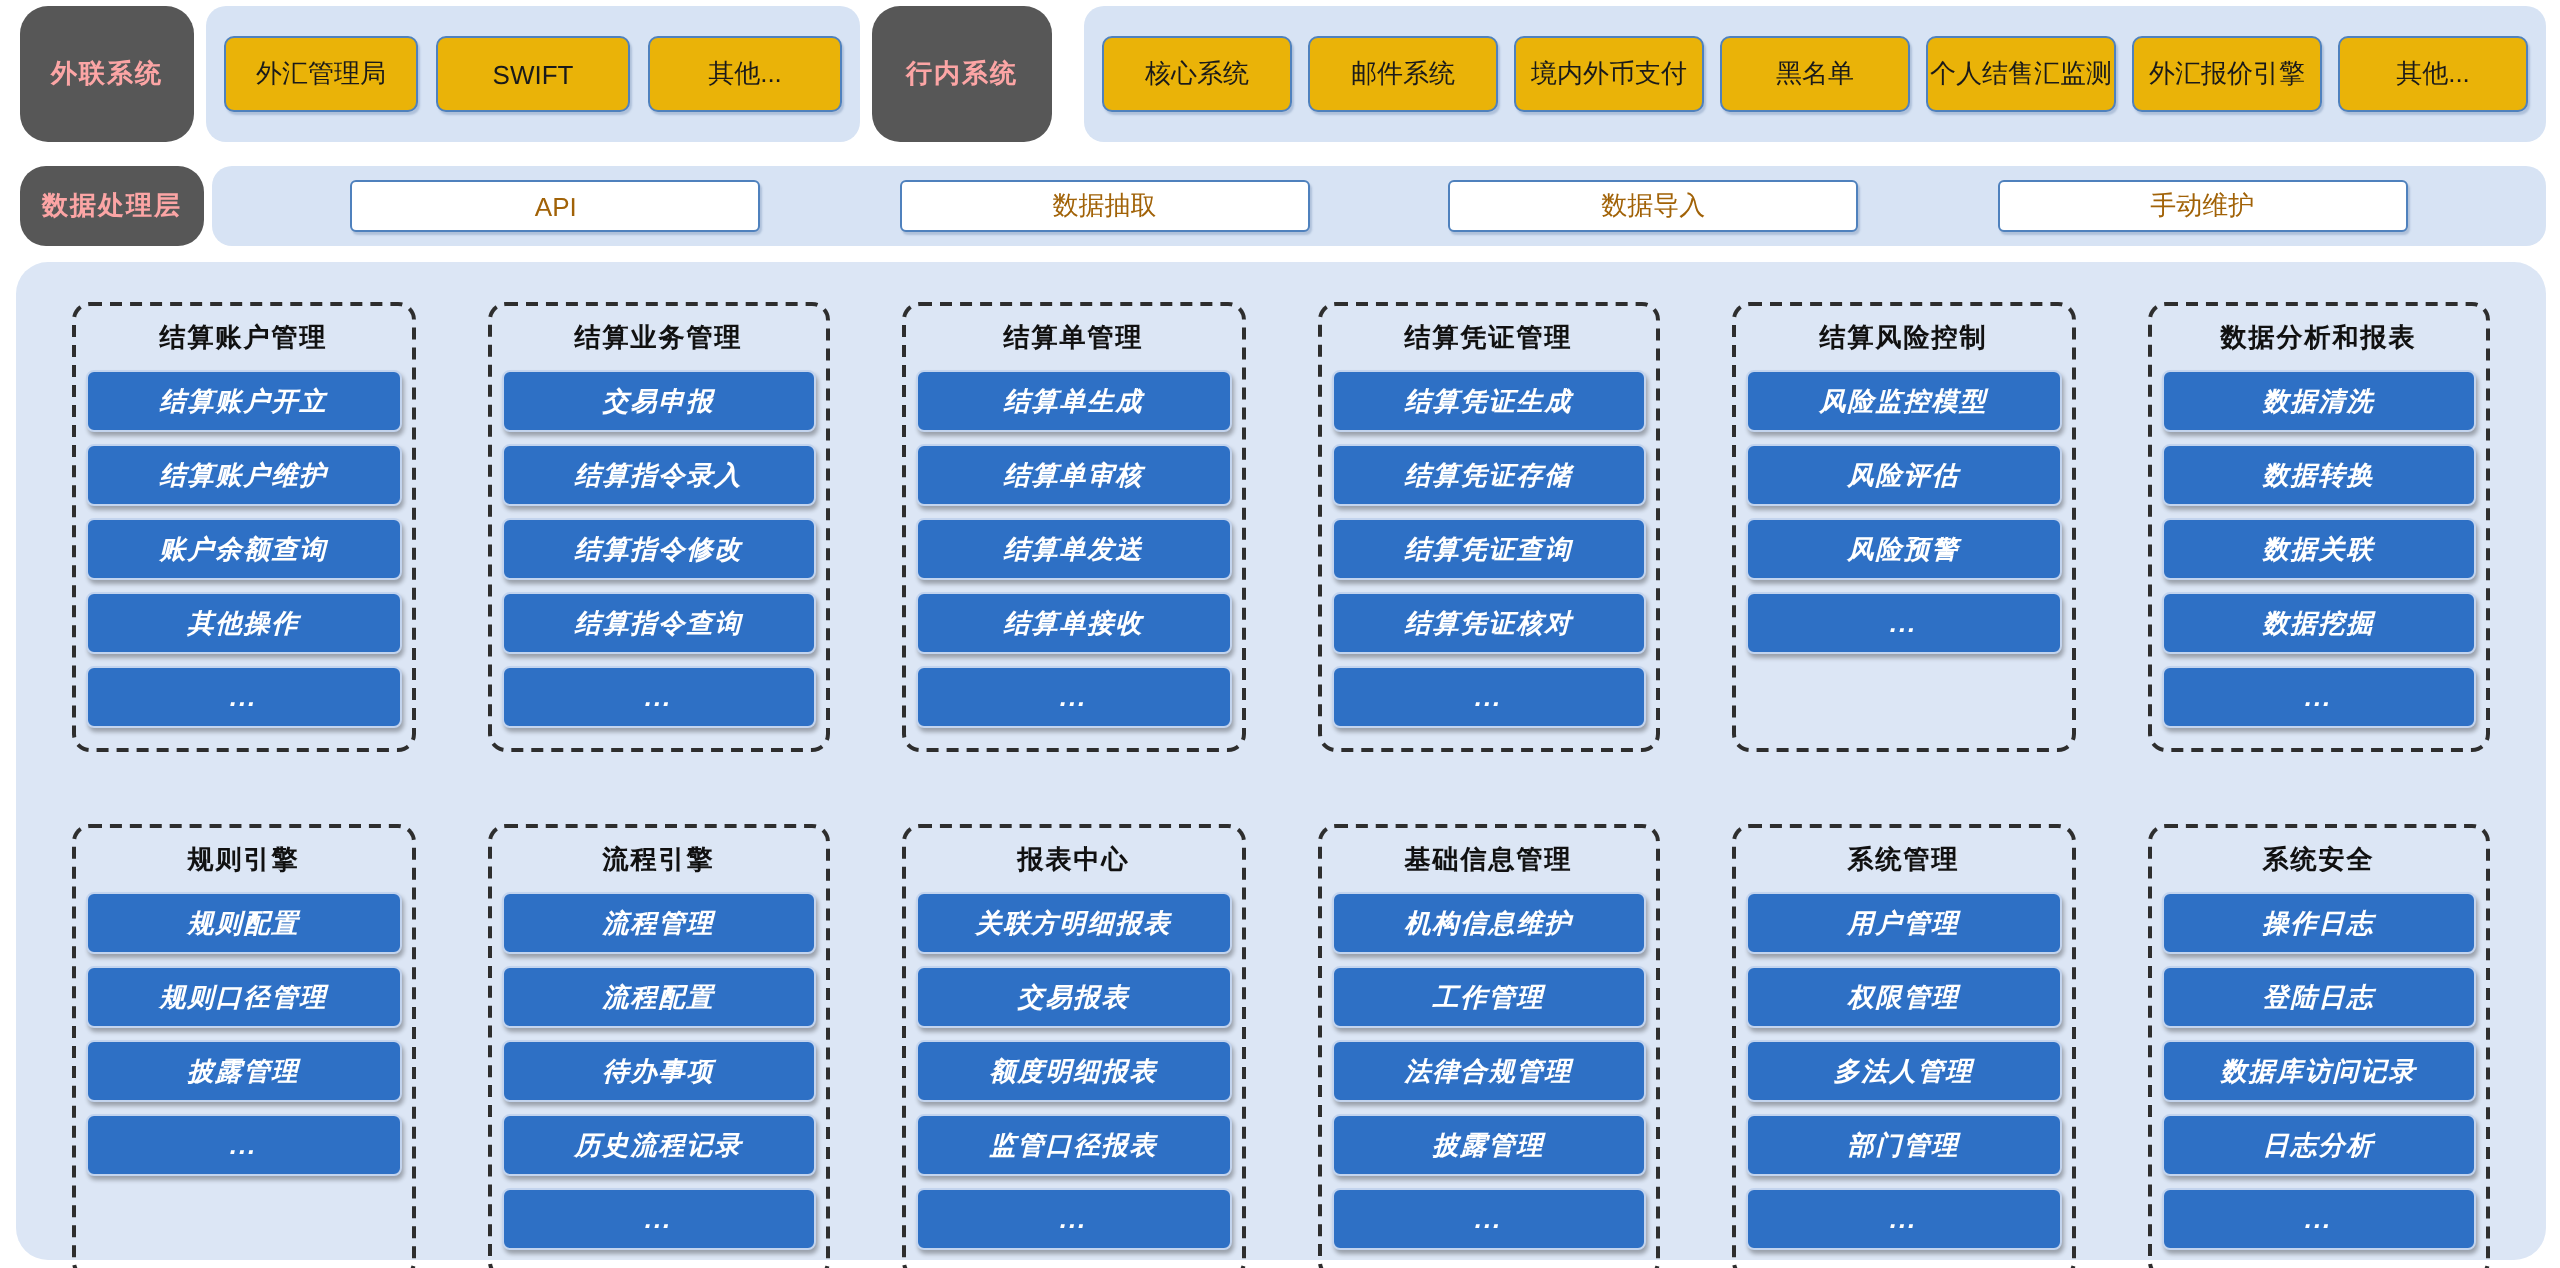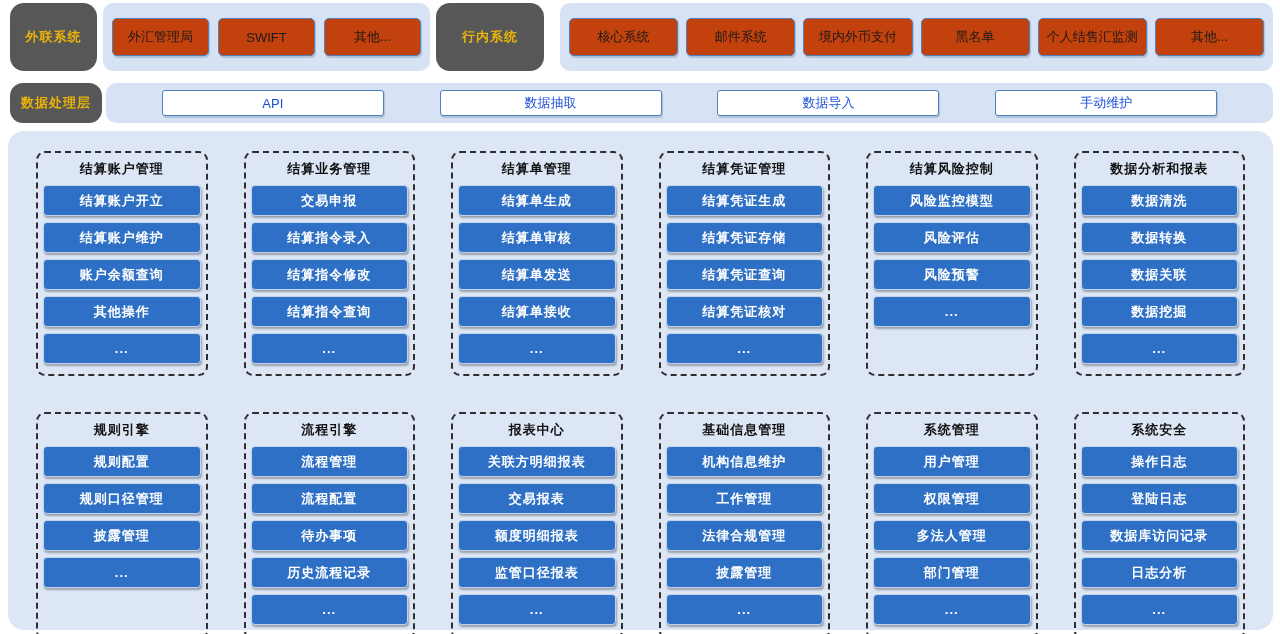--- a/index.html
+++ b/index.html
@@ -9,49 +9,49 @@
     font-family: "Liberation Sans", "DejaVu Sans", sans-serif;
     overflow: hidden;
   }
   .screen { width: 1280px; height: 634px; position: relative; }
 
   
   .row-a { display: flex; align-items: stretch; height: 68px; margin: 3px 7px 0 10px; }
   .row-b { display: flex; align-items: stretch; height: 40px; margin: 12px 7px 0 10px; justify-content: flex-end; }
 
   .chip {
-    background: #575757; color: #eab308; border-radius: 14px;
+    background: #575757; color: #fca5a5; border-radius: 14px;
     display: flex; align-items: center; justify-content: center;
     font-size: 13px; font-weight: 600; letter-spacing: 1px; flex: 0 0 auto;
   }
   .chip.c1 { width: 87px; }
-  .chip.c2 { width: 108px; margin-left: 6px; }
+  .chip.c2 { width: 90px; margin-left: 6px; }
   .chip.c3 { width: 92px; border-radius: 13px; }
 
   .tray {
     background: #d7e3f4; border-radius: 10px;
     display: flex; align-items: center; flex: 0 0 auto;
   }
   .tray.external { width: 327px; margin-left: 6px; gap: 9px; padding: 0 9px; }
   .tray.internal { flex: 1 1 auto; margin-left: 16px; gap: 8px; padding: 0 9px; }
   .tray.process  { flex: 1 1 auto; margin-left: 4px; justify-content: space-evenly; }
 
   .sys-btn {
-    flex: 1 1 0; height: 38px; background: #c2410c;
+    flex: 1 1 0; height: 38px; background: #eab308;
     border: 1.5px solid #4f81bd; border-radius: 5px;
     display: flex; align-items: center; justify-content: center;
     font-size: 13px; color: #1a1a1a; white-space: nowrap;
     box-shadow: 1px 1.5px 1px rgba(100,130,170,.35);
     cursor: pointer;
   }
   .proc-btn {
-    width: 222px; height: 26px; background: #ffffff;
+    width: 205px; height: 26px; background: #ffffff;
     border: 1.5px solid #4f81bd; border-radius: 3px;
     display: flex; align-items: center; justify-content: center;
-    font-size: 13px; color: #1d4ed8;
+    font-size: 13px; color: #a16207;
     box-shadow: 1px 1.5px 1px rgba(100,130,170,.35);
     cursor: pointer;
   }
 
   
   .panel {
     margin: 8px 7px 0 8px; height: 499px;
     background: #dce6f5; border-radius: 16px;
     padding: 20px 28px 0 28px;
     display: grid;
@@ -68,20 +68,21 @@
     text-align: center; font-size: 13px; font-weight: bold;
     color: #111111; padding: 3px 0 7px 0; letter-spacing: 1px;
   }
   .mod-btn {
     height: 31px; min-height: 31px; margin-bottom: 6px;
     background: #2e70c5; border: 1px solid #c3d4ee; border-radius: 4px;
     color: #ffffff; display: flex; align-items: center; justify-content: center;
     font-size: 13px; font-weight: 600; letter-spacing: 1px; white-space: nowrap;
     box-shadow: 1px 2px 2px rgba(0,0,0,.3);
     cursor: pointer;
+    font-style: italic;
   }
 </style>
 </head>
 <body>
 
 <div class="screen">
 
   <div class="row-a">
     <div class="chip c1">外联系统</div>
     <div class="tray external">
@@ -89,20 +90,21 @@
       <div class="sys-btn">SWIFT</div>
       <div class="sys-btn">其他...</div>
     </div>
     <div class="chip c2">行内系统</div>
     <div class="tray internal">
       <div class="sys-btn">核心系统</div>
       <div class="sys-btn">邮件系统</div>
       <div class="sys-btn">境内外币支付</div>
       <div class="sys-btn">黑名单</div>
       <div class="sys-btn">个人结售汇监测</div>
+      <div class="sys-btn">外汇报价引擎</div>
       <div class="sys-btn">其他...</div>
     </div>
   </div>
 
   <div class="row-b">
     <div class="chip c3">数据处理层</div>
     <div class="tray process">
       <div class="proc-btn">API</div>
       <div class="proc-btn">数据抽取</div>
       <div class="proc-btn">数据导入</div>

